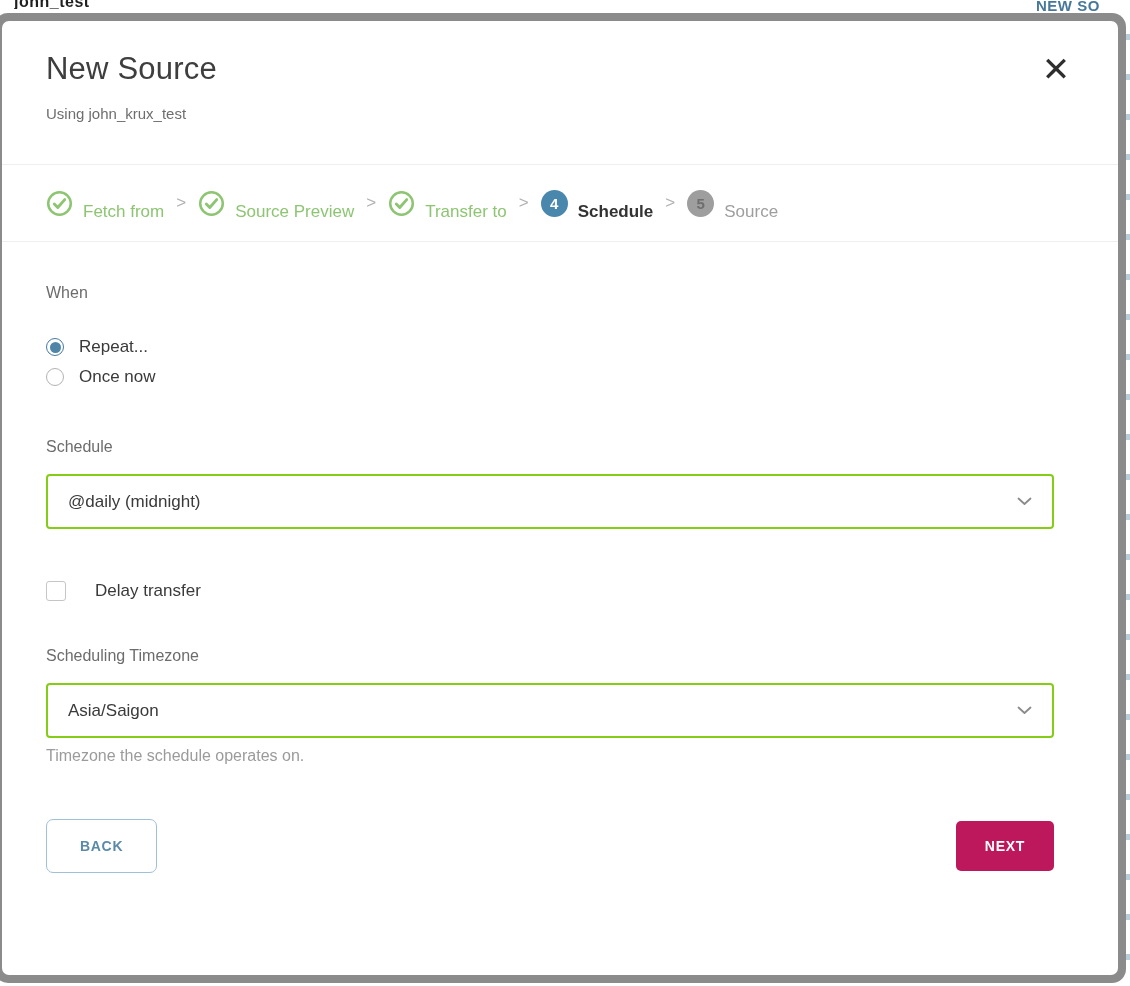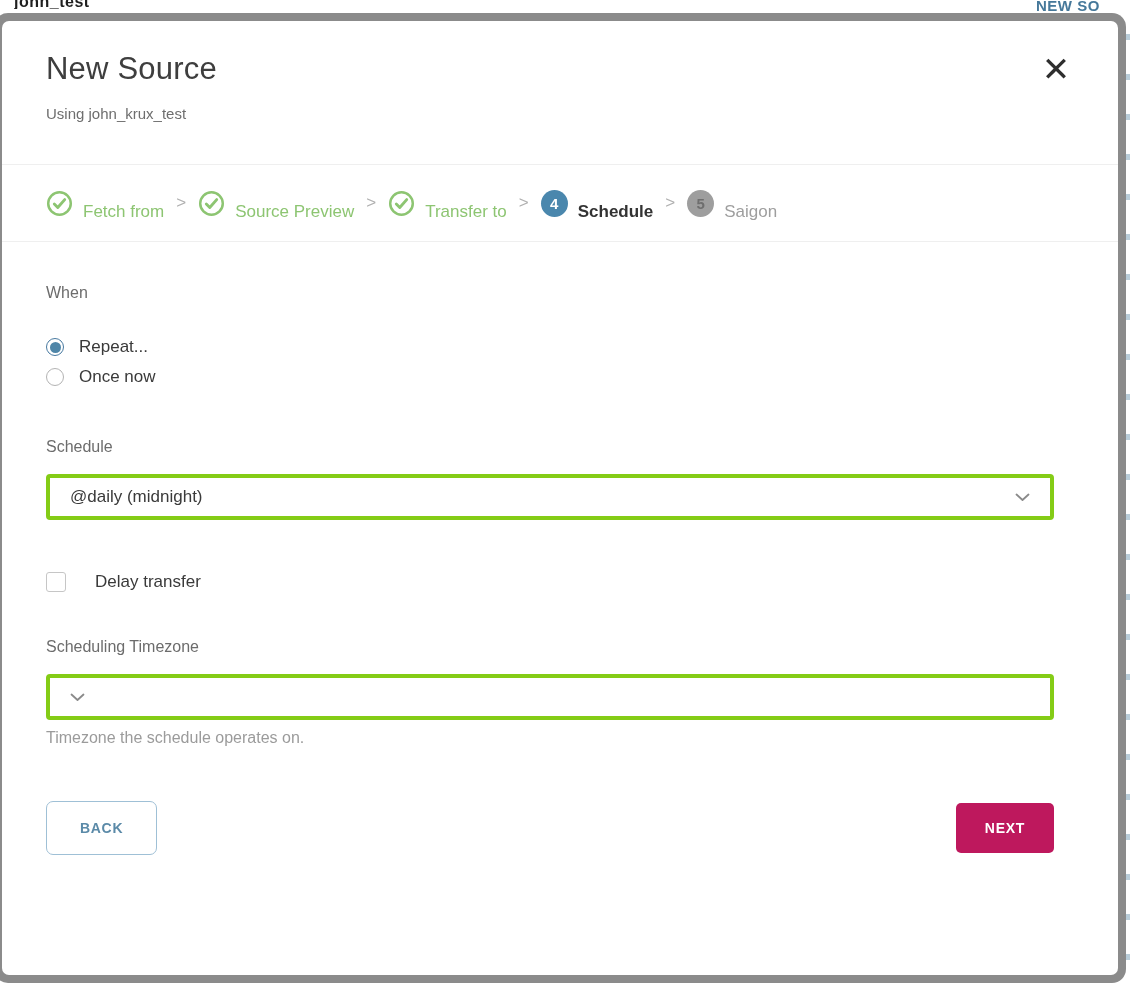--- a/index.html
+++ b/index.html
@@ -50,21 +50,21 @@
   .radio-group { margin-top:30px; }
   .radio-row { display:flex; align-items:center; gap:15px; padding:5px 0; cursor:pointer; }
   .radio-circle { width:18px; height:18px; border-radius:50%; border:1.5px solid #b3b3b3;
     background:#fff; position:relative; flex:0 0 auto; }
   .radio-row.selected .radio-circle { border-color:#4779a0; }
   .radio-row.selected .radio-circle::after { content:""; position:absolute; inset:2.5px;
     border-radius:50%; background:#4f86a8; }
   .radio-label { font-size:17px; color:#3a3a3a; }
 
   .section { margin-top:46px; }
-  .select { margin-top:18px; height:46px; border:4px solid #84cc16; border-radius:4px;
+  .select { margin-top:18px; height:55px; border:2px solid #84cc16; border-radius:4px;
     display:flex; align-items:center; padding:0 20px; cursor:pointer; background:#fff; }
   .select-value { font-size:17px; color:#3a3a3a; flex:1; }
   .chevron-down { flex:0 0 auto; }
 
   .checkbox-row { margin-top:52px; display:flex; align-items:center; gap:29px; cursor:pointer; }
   .checkbox-box { width:20px; height:20px; border:1.5px solid #c6c6c6; border-radius:3px; background:#fff; }
   .checkbox-label { font-size:17px; color:#3a3a3a; }
 
   .help-text { margin-top:9px; font-size:16px; color:#9b9b9b; }
 
@@ -127,21 +127,21 @@
         <span class="step-sep">&gt;</span>
 
         <div class="step active">
           <span class="step-badge">4</span>
           <span class="step-label">Schedule</span>
         </div>
         <span class="step-sep">&gt;</span>
 
         <div class="step upcoming">
           <span class="step-badge">5</span>
-          <span class="step-label">Saigon</span>
+          <span class="step-label">Source</span>
         </div>
       </div>
 
       <div class="divider"></div>
 
       <div class="content">
 
         <div class="field-label">When</div>
 
         <div class="radio-group">
@@ -166,20 +166,21 @@
         </div>
 
         <div class="checkbox-row">
           <span class="checkbox-box"></span>
           <span class="checkbox-label">Delay transfer</span>
         </div>
 
         <div class="section">
           <div class="field-label">Scheduling Timezone</div>
           <div class="select">
+            <span class="select-value">Asia/Saigon</span>
             <svg class="chevron-down" width="15" height="9" viewBox="0 0 15 9">
               <path d="M1.5 1.5 L7.5 7 L13.5 1.5" fill="none" stroke="#8a8a8a" stroke-width="1.8" stroke-linecap="round" stroke-linejoin="round"></path>
             </svg>
           </div>
           <div class="help-text">Timezone the schedule operates on.</div>
         </div>
 
         <div class="footer">
           <button class="btn btn-back">BACK</button>
           <button class="btn btn-next">NEXT</button>

